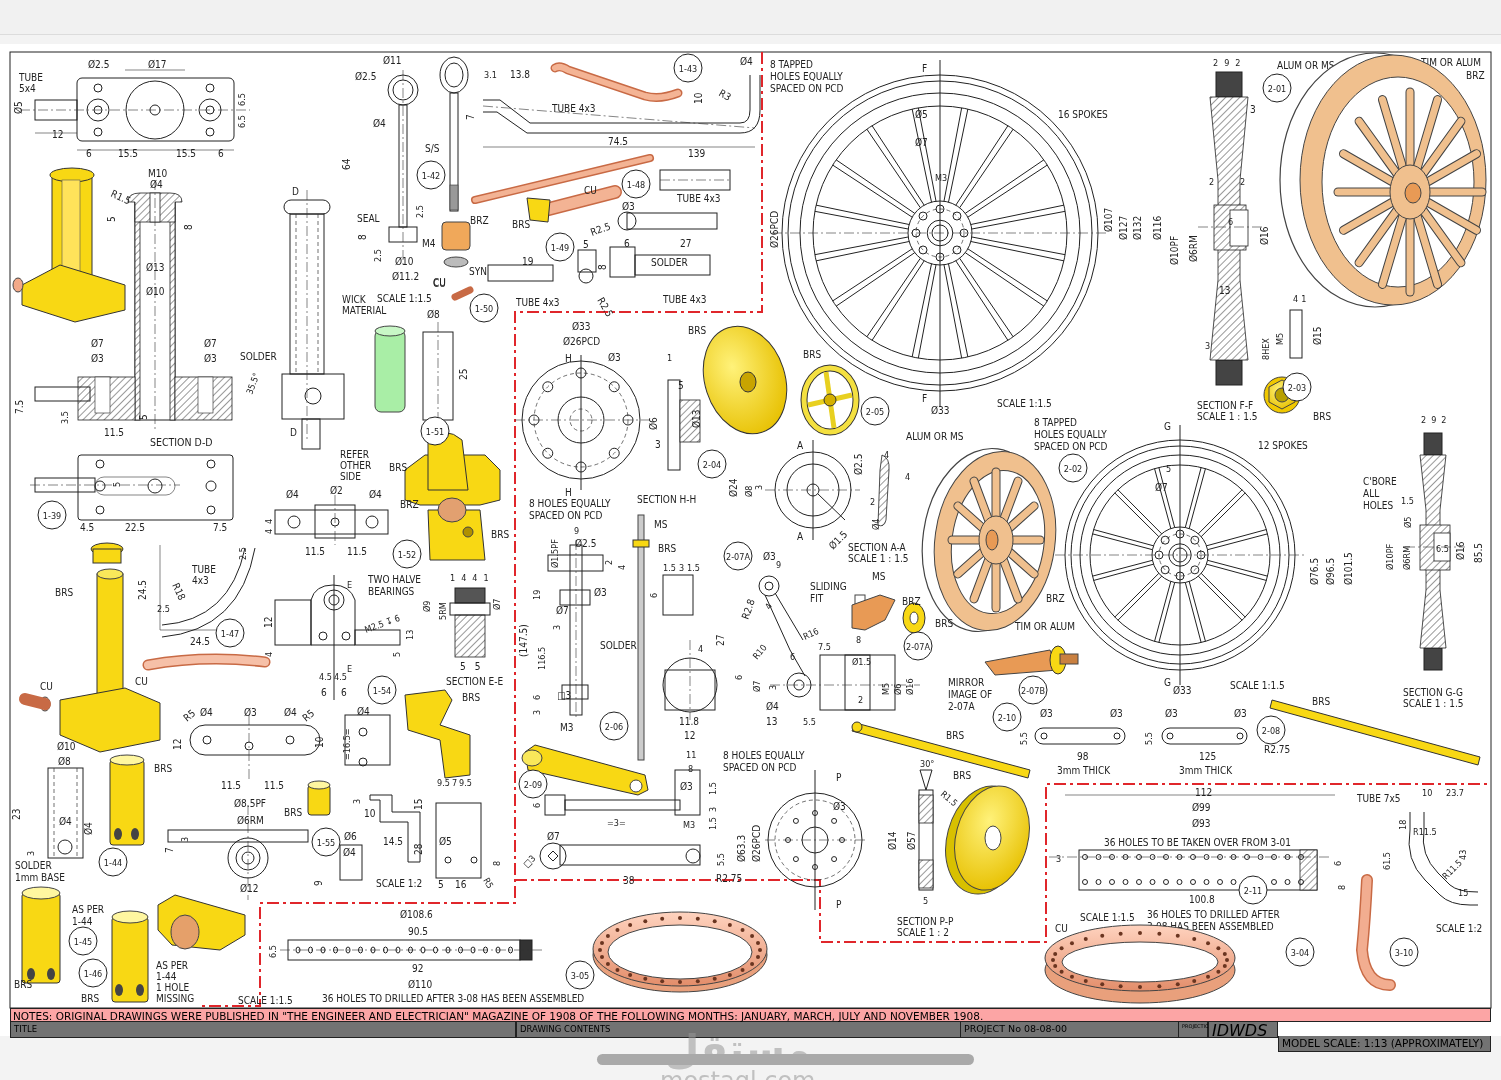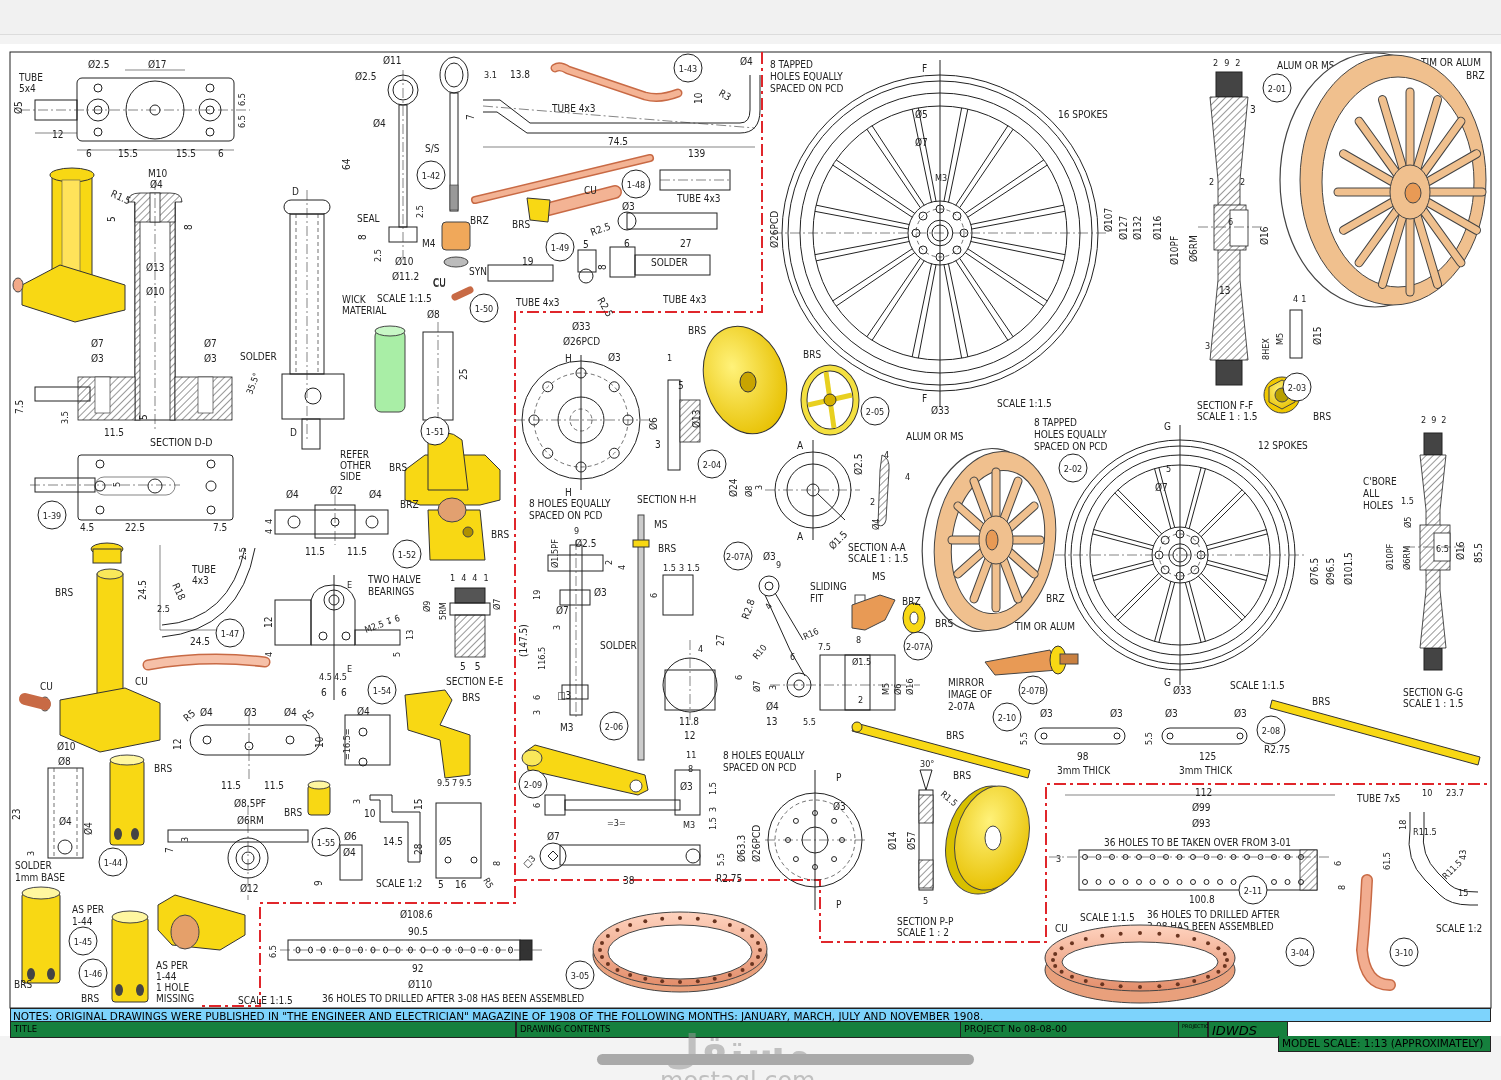--- a/index.html
+++ b/index.html
@@ -14,22 +14,22 @@
   .thin{stroke:#333;stroke-width:.6;fill:none;}
   .cl{stroke:#333;stroke-width:.6;fill:none;stroke-dasharray:10 3 2 3;}
   .dash{stroke:#333;stroke-width:.7;fill:none;stroke-dasharray:4 3;}
   .red{stroke:#e0262b;stroke-width:2;fill:none;stroke-dasharray:12 4 3 4;}
   .yel{fill:#f8d814;stroke:#333;stroke-width:1;}
   .cop{fill:#f2a988;stroke:#444;stroke-width:1;}
   .wood{fill:#f0c08e;stroke:#444;stroke-width:1;}
   .grn{fill:#a9eea6;stroke:#444;stroke-width:1;}
   .hatch{fill:url(#hatch);stroke:#222;stroke-width:.8;}
   .bubble{fill:#fff;stroke:#222;stroke-width:1;}
-  .notes{position:absolute;left:10px;top:1008px;width:1481px;height:14px;border:1px solid #222;font-size:10.5px;line-height:14px;padding-left:2px;box-sizing:border-box;background:#7dd3fc;}
-  .tb-row{position:absolute;top:1022px;height:16px;border:1px solid #222;border-top:none;font-size:8.5px;line-height:14px;padding-left:3px;box-sizing:border-box;background:#15803d;}
+  .notes{position:absolute;left:10px;top:1008px;width:1481px;height:14px;border:1px solid #222;font-size:10.5px;line-height:14px;padding-left:2px;box-sizing:border-box;background:#fca5a5;}
+  .tb-row{position:absolute;top:1022px;height:16px;border:1px solid #222;border-top:none;font-size:8.5px;line-height:14px;padding-left:3px;box-sizing:border-box;background:#737373;}
   .watermark{position:absolute;left:660px;top:985px;font-family:"DejaVu Sans",sans-serif;color:rgba(150,150,150,.55);text-align:center;}
   .wm-ar{font-size:40px;font-weight:bold;line-height:40px;margin-top:44px;}
   .wm-en{font-size:24px;line-height:24px;}
   .homebar{position:absolute;left:597px;top:1054px;width:377px;height:11px;background:#a9a9a9;border-radius:6px;}
 </style>
 </head>
 <body>
 
 <div class="topbar"></div>
 
@@ -1235,21 +1235,21 @@
         </g>
       </g>
 </svg>
 </div>
 
 <div class="notes">NOTES: ORIGINAL DRAWINGS WERE PUBLISHED IN "THE ENGINEER AND ELECTRICIAN" MAGAZINE OF 1908 OF THE FOLLOWING MONTHS: JANUARY, MARCH, JULY AND NOVEMBER 1908.</div>
 <div class="tb-row" style="left:10px;width:506px;"><span>TITLE</span></div>
 <div class="tb-row" style="left:516px;width:472px;"><span>DRAWING CONTENTS</span></div>
 <div class="tb-row" style="left:960px;width:250px;font-size:9.5px;"><span>PROJECT No 08-08-00</span></div>
 <div class="tb-row" style="left:1178px;width:30px;font-size:5px;line-height:8px;"><span>PROJECTION</span></div>
-<div class="tb-row" style="left:1208px;width:80px;font-size:13px;font-style:italic;line-height:18px;overflow:hidden;"><span>IDWDS</span></div>
+<div class="tb-row" style="left:1208px;width:70px;font-size:16px;font-style:italic;line-height:18px;overflow:hidden;"><span>IDWDS</span></div>
 <div class="tb-row" style="left:1278px;width:213px;font-size:10.5px;margin-top:14px;"><span>MODEL SCALE: 1:13 (APPROXIMATELY)</span></div>
 
 <div class="watermark">
   <div class="wm-ar">مستقل</div>
   <div class="wm-en">mostaql.com</div>
 </div>
 
 <div class="homebar"></div>
 
 </body></html>

